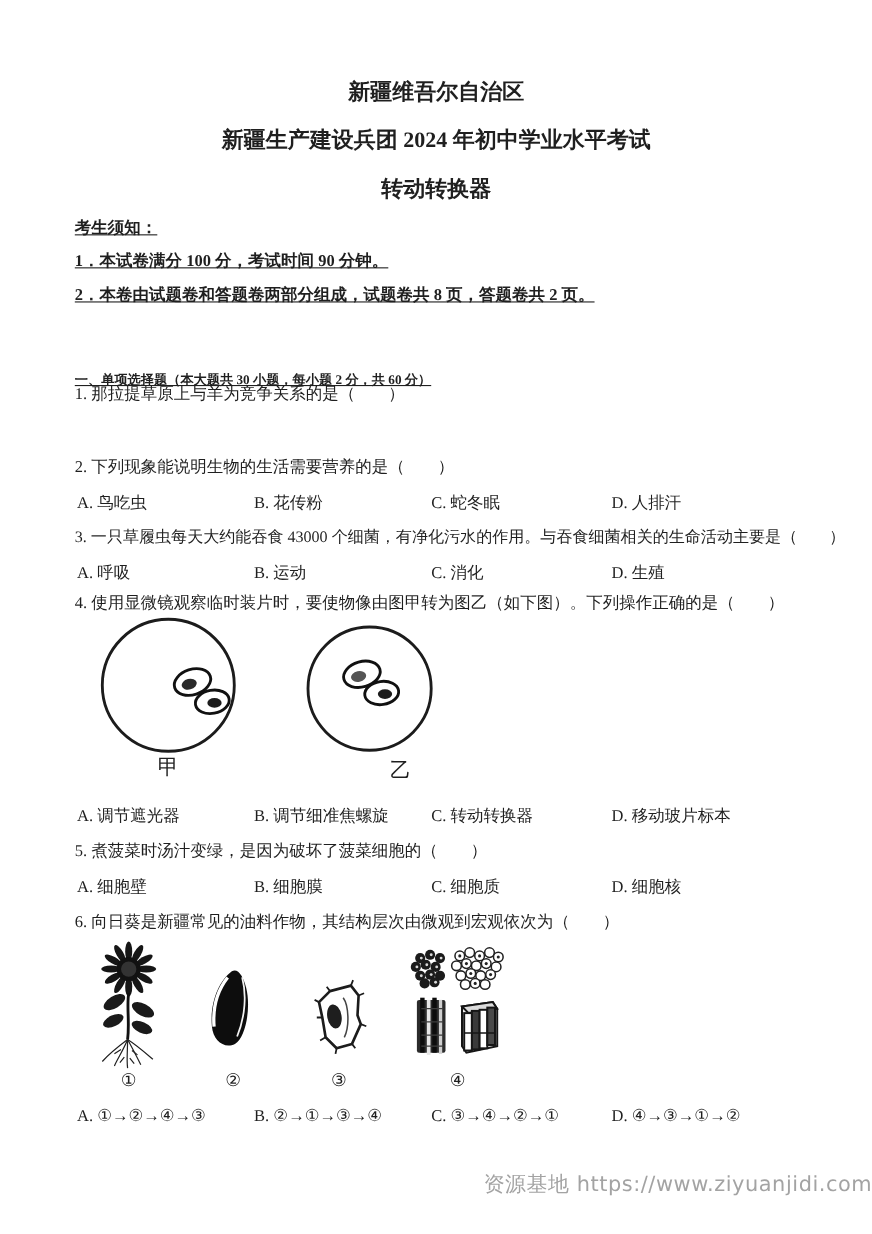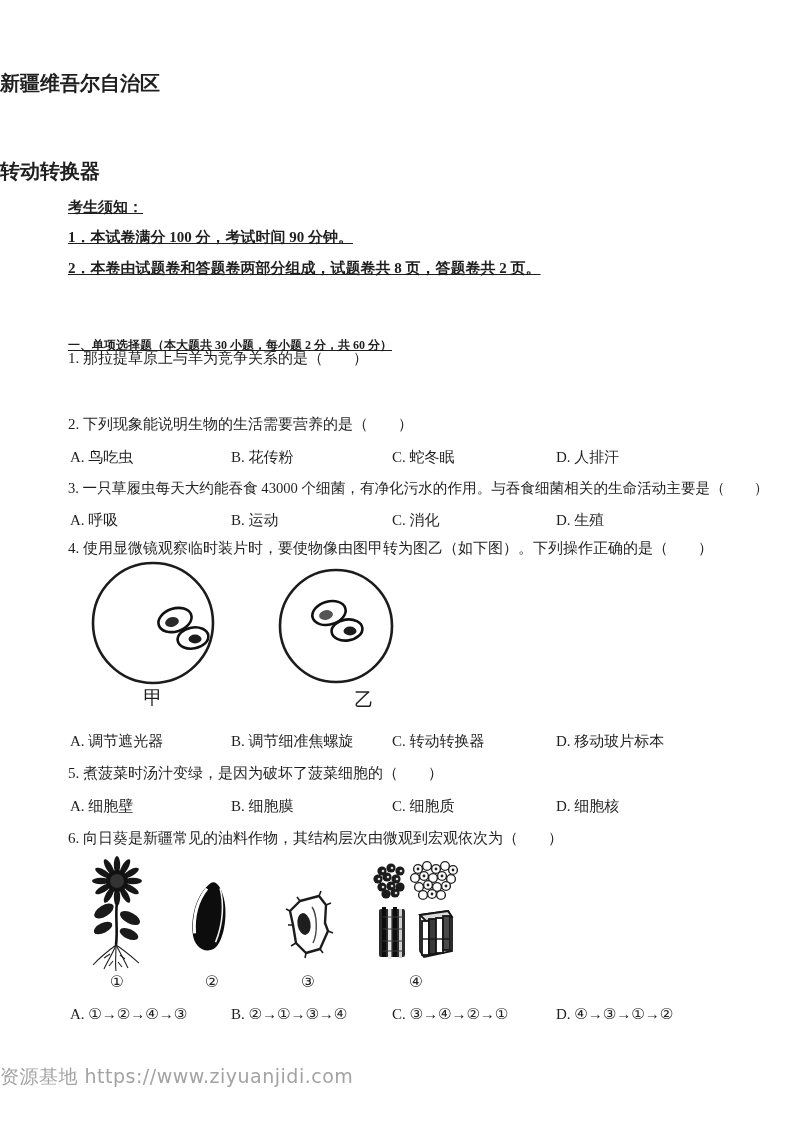--- a/index.html
+++ b/index.html
@@ -10,21 +10,21 @@
     margin: 0 auto;
     background: #ffffff;
     font-family: "Liberation Serif", "DejaVu Serif", "DejaVu Sans", serif;
     color: #1f1f1f;
     overflow: hidden;
   }
   .center-line {
     position: absolute;
     left: 0;
     width: 100%;
-    text-align: left;
+    text-align: center;
     font-weight: bold;
     font-size: 20px;
     white-space: nowrap;
   }
   .line {
     position: absolute;
     left: 68px;
     font-size: 15px;
     white-space: nowrap;
   }
@@ -41,33 +41,34 @@
   .fig { position: absolute; }
   svg text {
     font-family: "Liberation Serif", "DejaVu Serif", "DejaVu Sans", serif;
     fill: #1f1f1f;
   }
   .footer {
     position: absolute;
     top: 1064px;
     left: 0;
     width: 100%;
-    text-align: left;
+    text-align: right;
     font-family: "DejaVu Sans", "Liberation Sans", sans-serif;
     font-size: 19px;
     color: #a3a3a3;
     letter-spacing: 0.5px;
   }
 </style>
 </head>
 <body>
 
 <div class="page">
 
   <div class="center-line" style="top:70px">新疆维吾尔自治区</div>
+  <div class="center-line" style="top:114px">新疆生产建设兵团 2024 年初中学业水平考试</div>
   <div class="center-line" style="top:158px">转动转换器</div>
 
   <div class="line bold" style="top:198px">考生须知：</div>
   <div class="line bold" style="top:228px">1．本试卷满分 100 分，考试时间 90 分钟。</div>
   <div class="line bold" style="top:259px">2．本卷由试题卷和答题卷两部分组成，试题卷共 8 页，答题卷共 2 页。</div>
 
   <div class="line bold" style="top:337px; font-size:12px">一、单项选择题（本大题共 30 小题，每小题 2 分，共 60 分）</div>
 
   <div class="line" style="top:349px">1. 那拉提草原上与羊为竞争关系的是（　　）</div>
 

